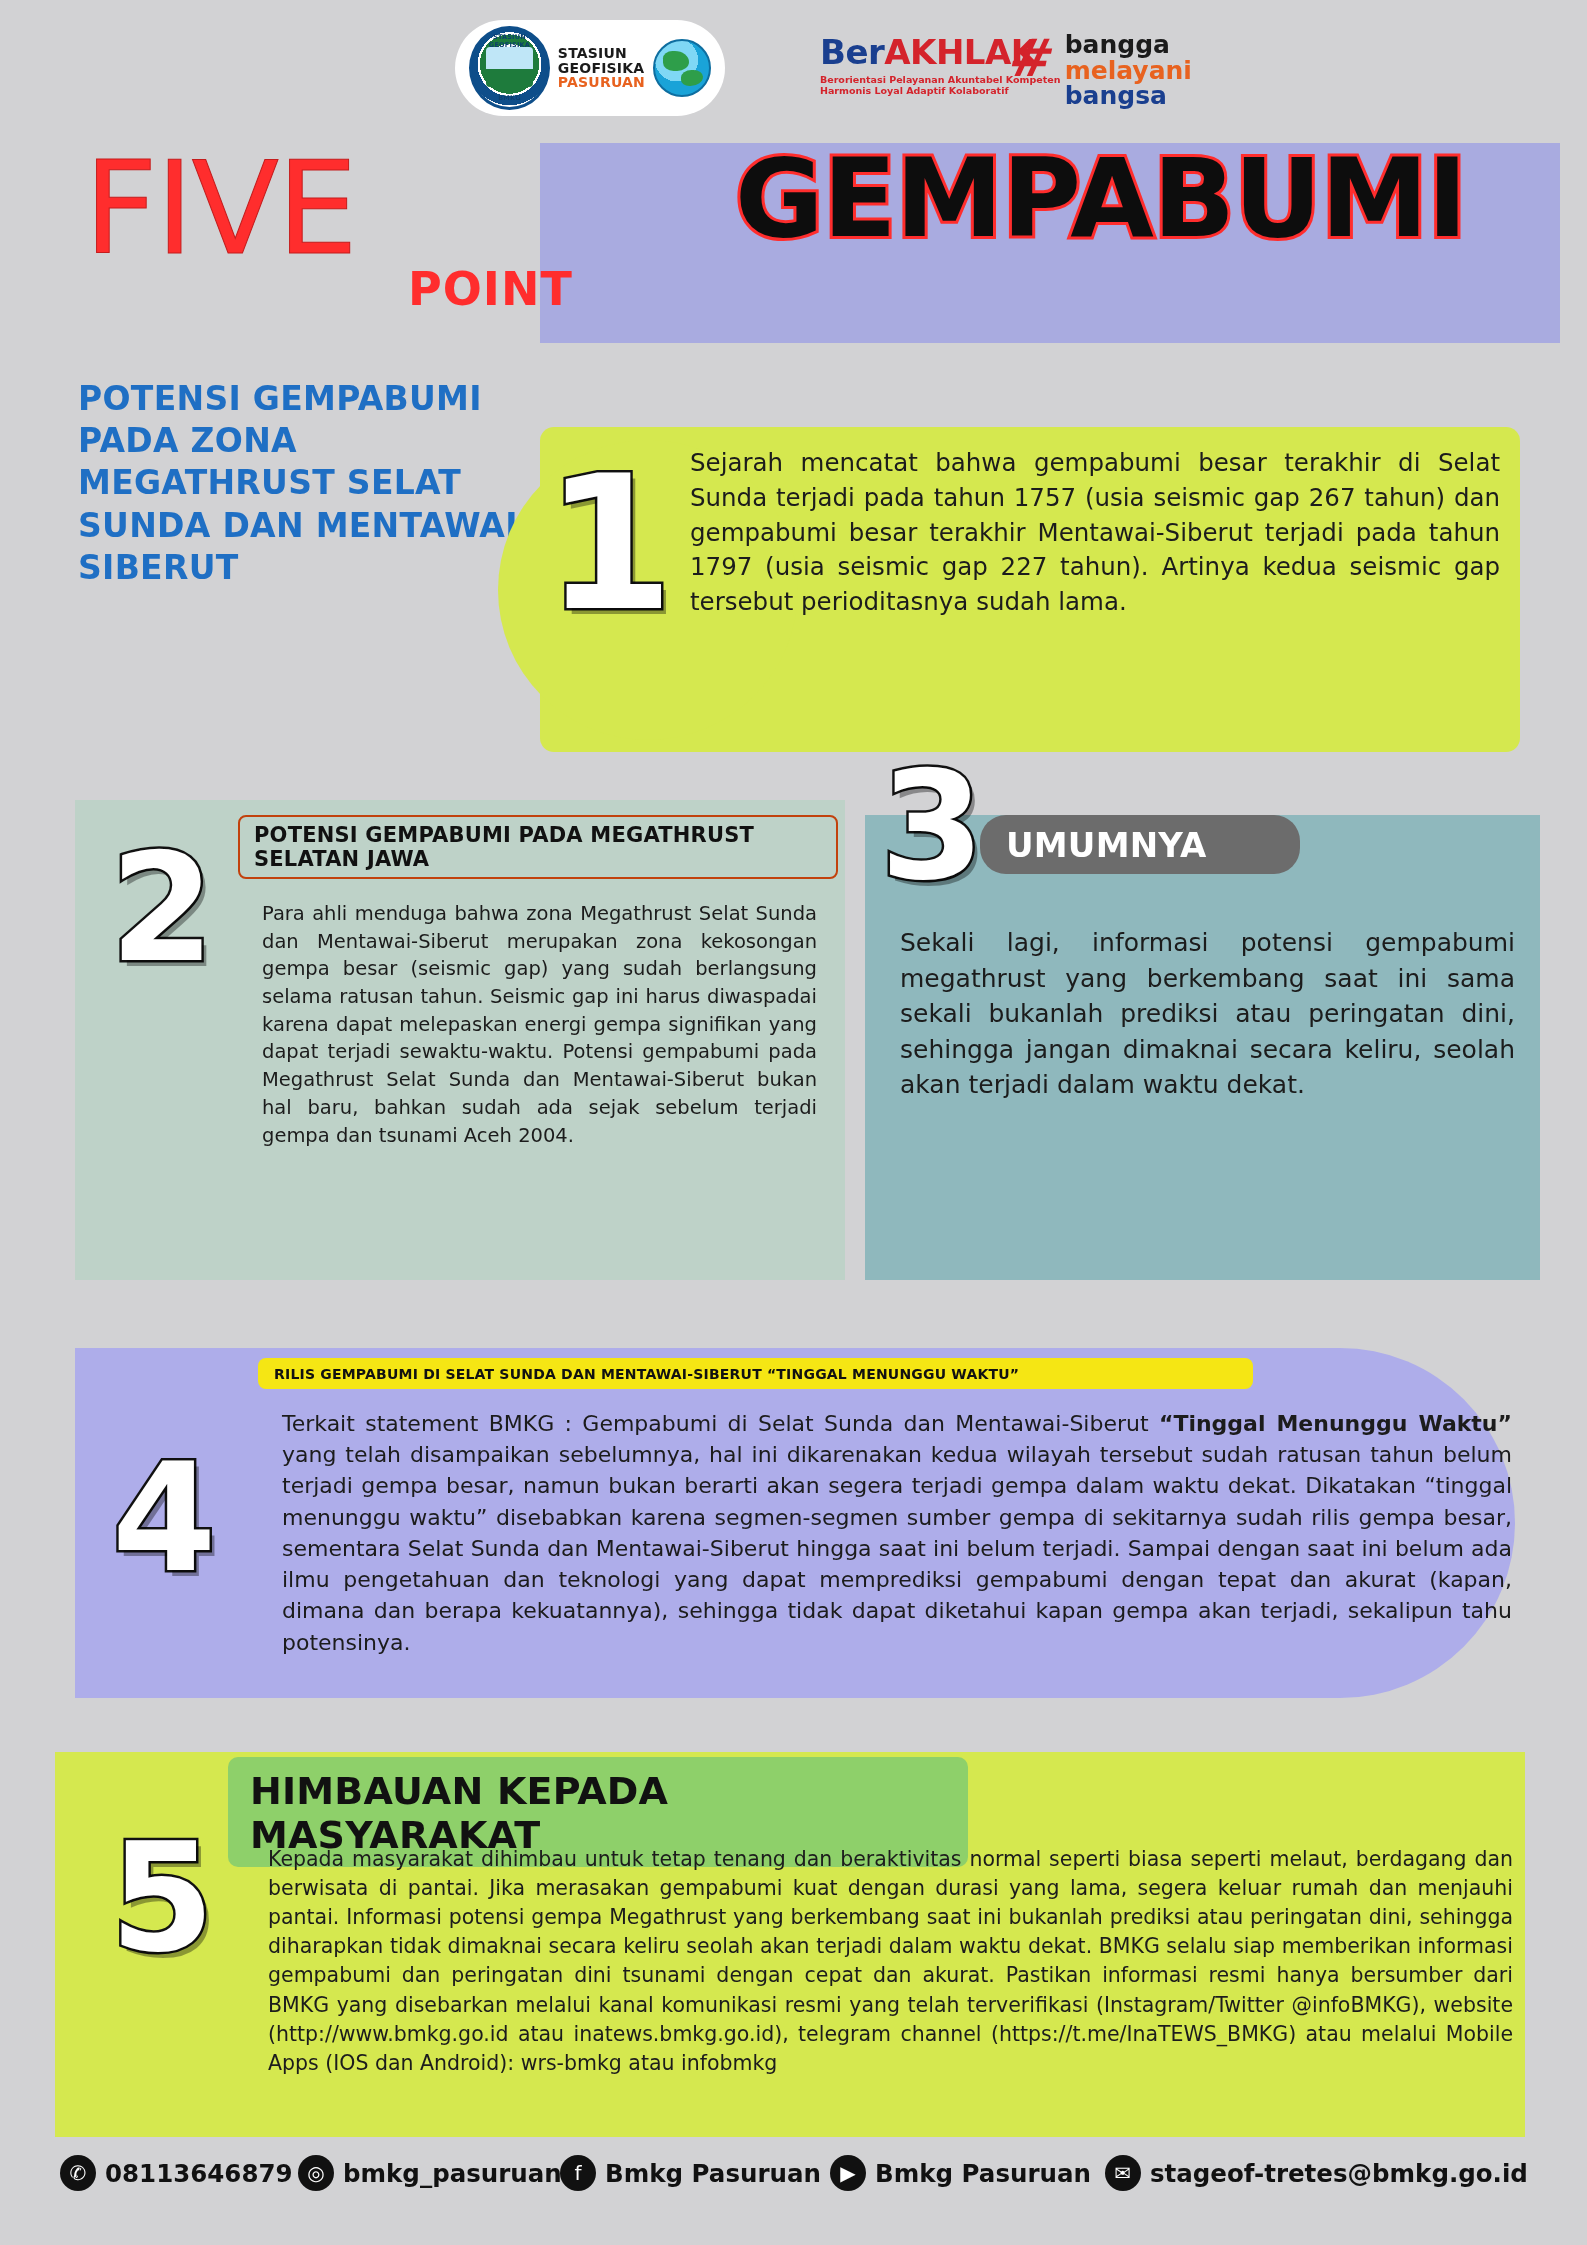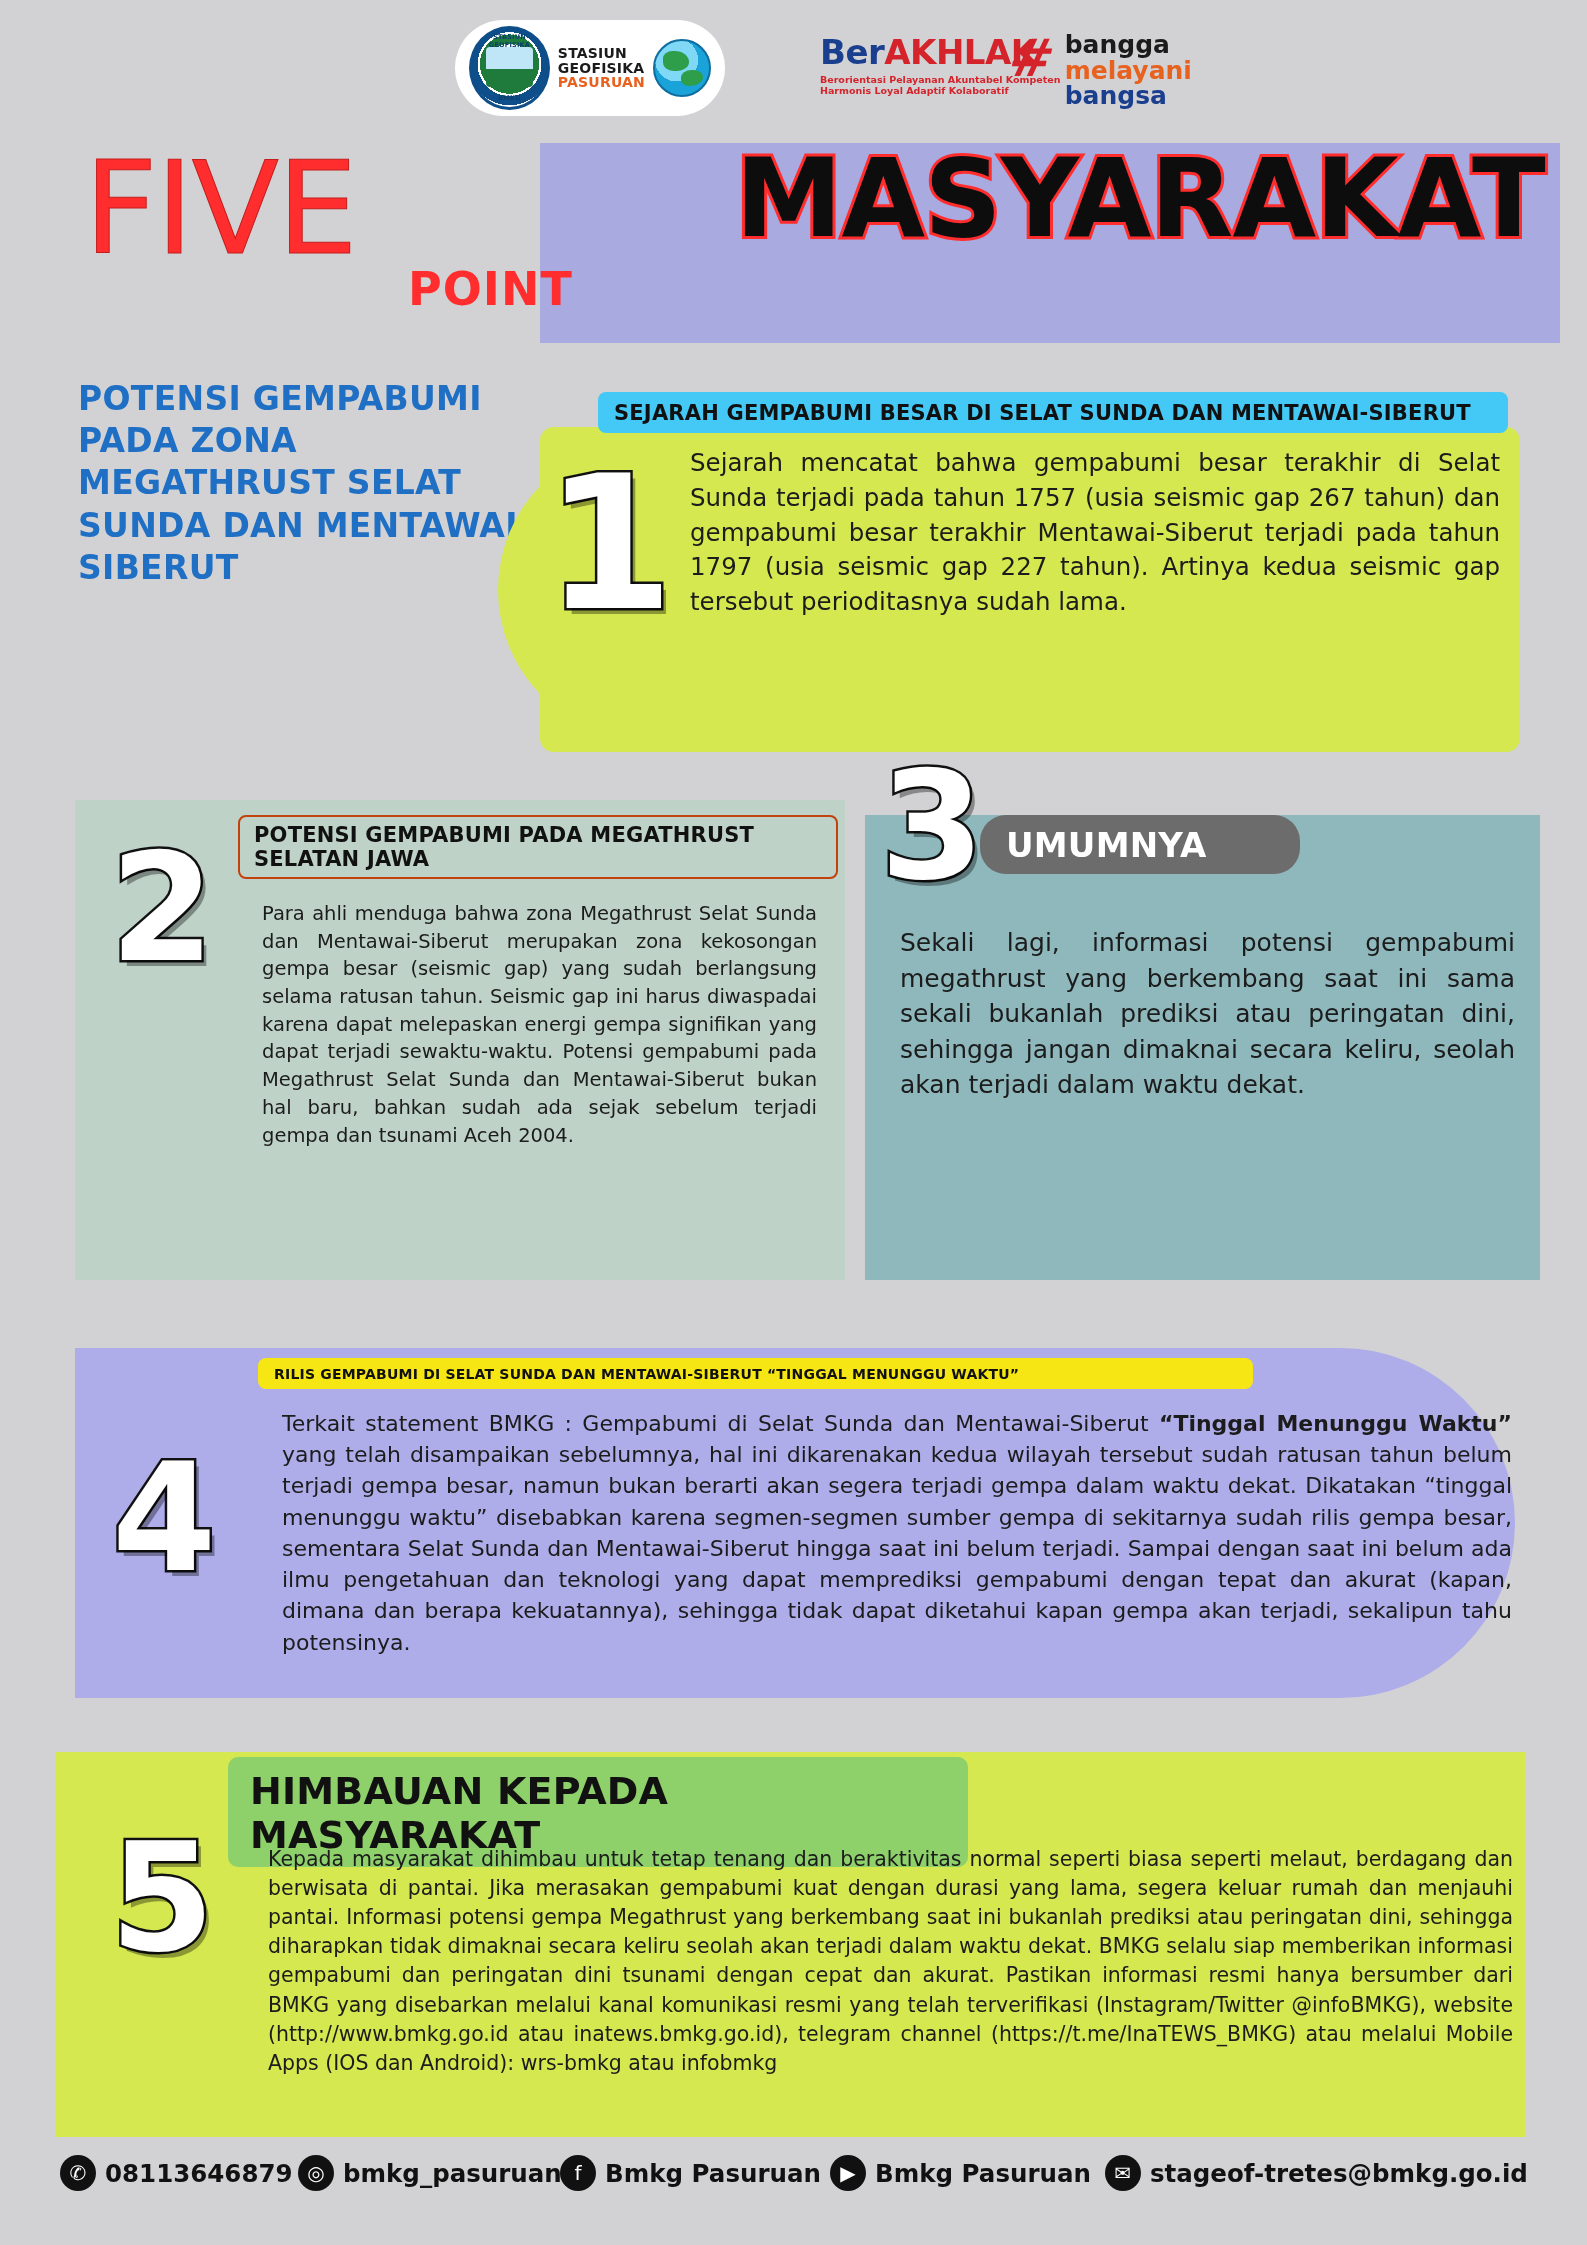--- a/index.html
+++ b/index.html
@@ -216,26 +216,25 @@
         <div class="w1">bangga</div>
         <div class="w2">melayani</div>
         <div class="w3">bangsa</div>
       </span>
     </div>
   </div>
 
   <div class="hero-purple"></div>
   <div class="five">FIVE</div>
   <div class="point">POINT</div>
-  <div class="megathrust">MASYARAKAT</div>
+  <div class="megathrust">GEMPABUMI</div>
   <div class="headline">POTENSI GEMPABUMI PADA ZONA MEGATHRUST SELAT SUNDA DAN MENTAWAI-SIBERUT</div>
 
   <div class="p1-green"></div>
   <div class="p1-circle"></div>
-  <div class="p1-tag tag">SEJARAH GEMPABUMI BESAR DI SELAT SUNDA DAN MENTAWAI-SIBERUT</div>
   <div class="p1-num bignum">1</div>
   <div class="p1-text body-text">Sejarah mencatat bahwa gempabumi besar terakhir di Selat Sunda terjadi pada tahun 1757 (usia seismic gap 267 tahun) dan gempabumi besar terakhir Mentawai-Siberut terjadi pada tahun 1797 (usia seismic gap 227 tahun). Artinya kedua seismic gap tersebut perioditasnya sudah lama.</div>
 
   <div class="p2-box"></div>
   <div class="p2-tag tag">POTENSI GEMPABUMI PADA MEGATHRUST SELATAN JAWA</div>
   <div class="p2-num bignum">2</div>
   <div class="p2-text body-text">Para ahli menduga bahwa zona Megathrust Selat Sunda dan Mentawai-Siberut merupakan zona kekosongan gempa besar (seismic gap) yang sudah berlangsung selama ratusan tahun. Seismic gap ini harus diwaspadai karena dapat melepaskan energi gempa signifikan yang dapat terjadi sewaktu-waktu. Potensi gempabumi pada Megathrust Selat Sunda dan Mentawai-Siberut bukan hal baru, bahkan sudah ada sejak sebelum terjadi gempa dan tsunami Aceh 2004.</div>
 
   <div class="p3-box"></div>
   <div class="p3-tag tag">UMUMNYA</div>

